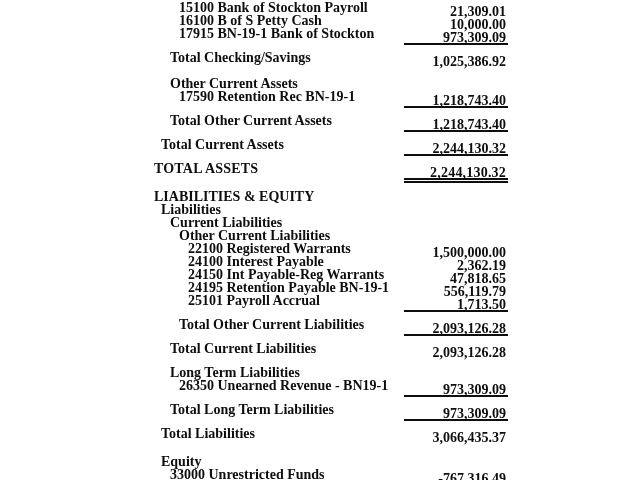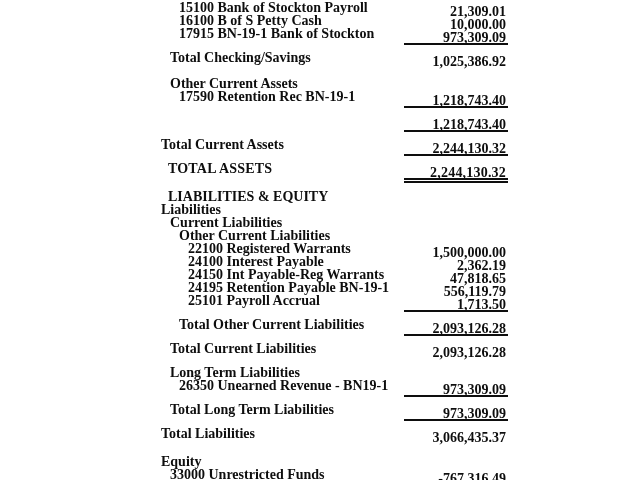--- a/index.html
+++ b/index.html
@@ -7,21 +7,21 @@
     position:relative; width:640px; height:480px; overflow:hidden;
     background:#ffffff;
     font-family:"Liberation Serif","DejaVu Serif",serif;
     font-weight:bold; color:#0e0e0e;
   }
   .rows { position:absolute; left:152px; top:1px; width:356px; }
   .row { position:relative; height:13px; line-height:13px; font-size:14px; white-space:nowrap; }
   .gap-section { margin-top:11px; }
   .gap-wide    { margin-top:13px; }
   .gap-xwide   { margin-top:15px; }
-  .ind-0 .label { margin-left:16px; }
+  .ind-0 .label { margin-left:2px; }
   .ind-1 .label { margin-left:9px;text-align:right; }
   .ind-2 .label { margin-left:18px; }
   .ind-3 .label { margin-left:27px; }
   .ind-4 .label { margin-left:36px; }
   .label { display:inline-block; }
   .val {
     position:absolute; right:0; top:4px; width:104px;
     text-align:right; padding-right:2px; box-sizing:border-box;
   }
   .u-single .val::after {
@@ -58,20 +58,21 @@
   </div>
       <div class="row ind-2 gap-wide style-header u-none">
     <span class="label">Other Current Assets</span>
     
   </div>
       <div class="row ind-3 gap-none style-account u-single">
     <span class="label">17590 Retention Rec BN-19-1</span>
     <span class="val">1,218,743.40</span>
   </div>
       <div class="row ind-2 gap-section style-total u-single">
+    <span class="label">Total Other Current Assets</span>
     <span class="val">1,218,743.40</span>
   </div>
       <div class="row ind-1 gap-section style-total u-single">
     <span class="label">Total Current Assets</span>
     <span class="val">2,244,130.32</span>
   </div>
       <div class="row ind-0 gap-section style-grand-total u-double">
     <span class="label">TOTAL ASSETS</span>
     <span class="val">2,244,130.32</span>
   </div>

